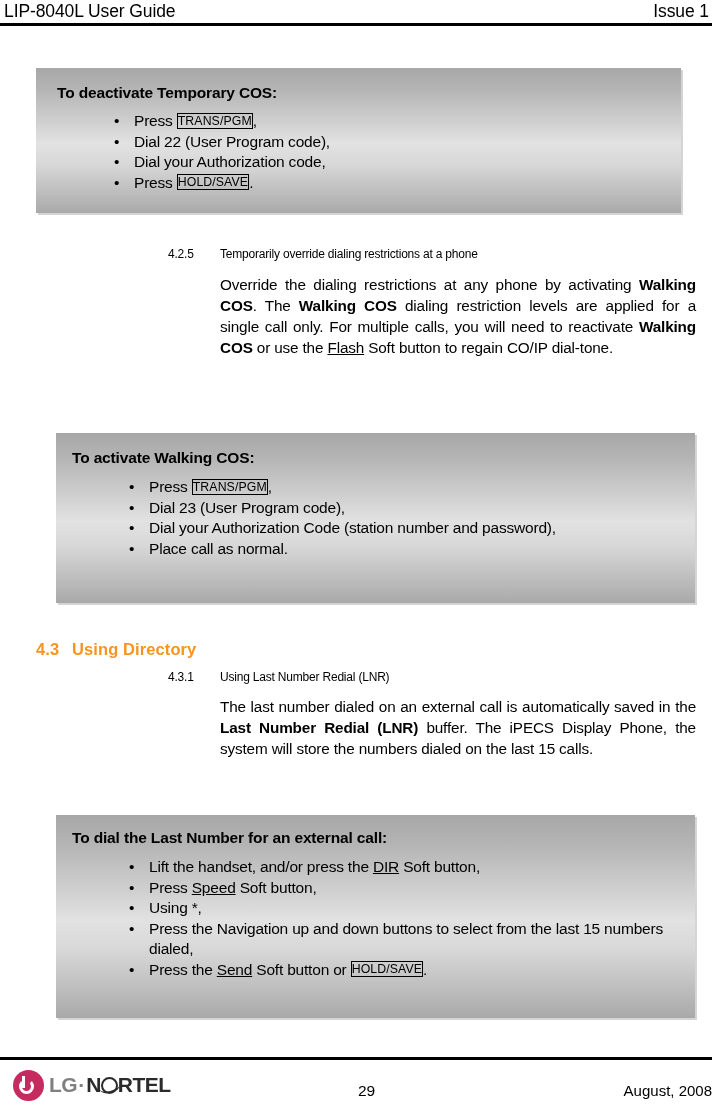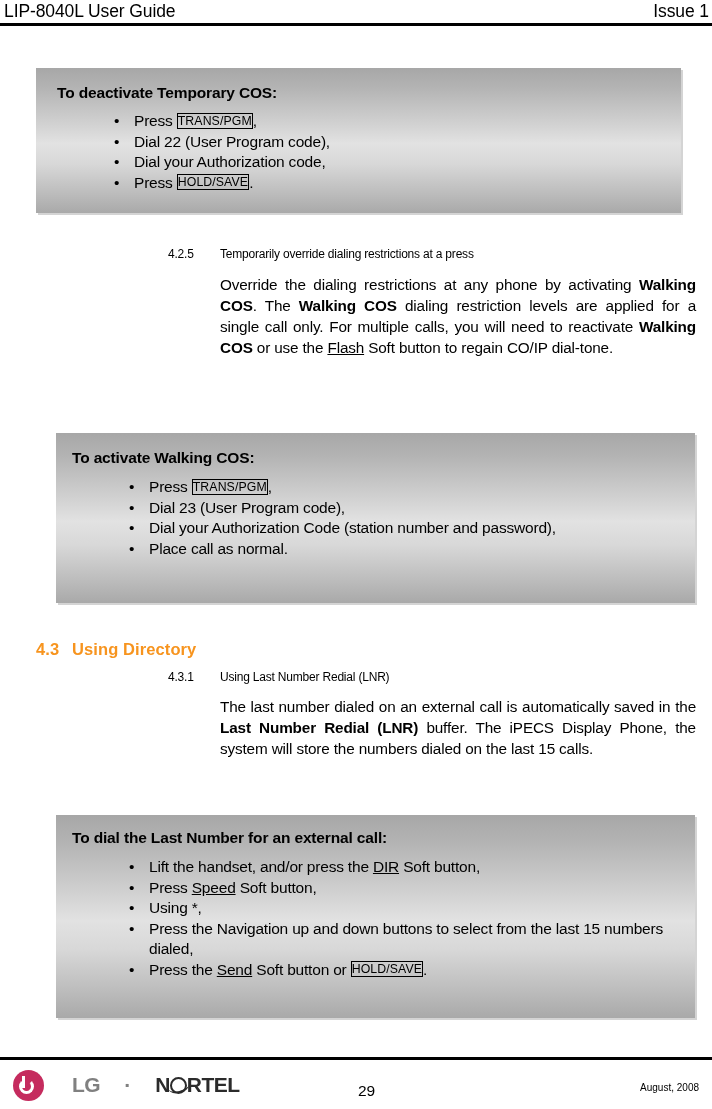--- a/index.html
+++ b/index.html
@@ -164,21 +164,20 @@
     width: 712px;
     height: 49px;
   }
   .logo {
     position: absolute;
     left: 13px;
     top: 8px;
     height: 34px;
     display: flex;
     align-items: center;
-    gap: 23px;
   }
   .logo-mark {
     width: 31px;
     height: 31px;
     border-radius: 50%;
     background: #C52B5E;
     position: relative;
     flex: none;
   }
   .logo-mark::before {
@@ -250,23 +249,23 @@
   }
   .page-num {
     position: absolute;
     left: 358px;
     top: 22px;
     font-size: 15.5px;
     width: 30px;
   }
   .footer-date {
     position: absolute;
-    right: 13px;
+    right: 0;
     top: 22px;
-    font-size: 10px;
+    font-size: 15px;
     white-space: nowrap;
   }
 </style>
 </head>
 <body>
 
 <div class="page-header">
   <div class="hdr-left">LIP-8040L User Guide</div>
   <div class="hdr-right">Issue 1</div>
 </div>
@@ -290,21 +289,21 @@
     <li>
       <span class="bullet">•</span>
       <span>Press </span><span class="keycap">HOLD/SAVE</span><span>.</span>
     </li>
   </ul>
 </div>
 
 <div class="subsec" style="left:168px; top:243px; width:528px;">
   <div class="subsec-head">
     <span class="num">4.2.5</span>
-    <span class="ttl">Temporarily override dialing restrictions at a press</span>
+    <span class="ttl">Temporarily override dialing restrictions at a phone</span>
   </div>
   <div class="body-para" style="margin-top:9px; margin-left:52px; width:476px;">
     <span>Override the dialing restrictions at any phone by activating </span><span class="b">Walking COS</span><span>.  The </span><span class="b">Walking COS</span><span> dialing restriction levels are applied for a single call only.  For multiple calls, you will need to reactivate </span><span class="b">Walking COS</span><span> or use the </span><span class="ul">Flash</span><span> Soft button to regain CO/IP dial-tone.</span>
   </div>
 </div>
 
 <div class="callout" style="left:56px; top:433px; width:639px; height:170px;">
   <div class="callout-title" style="position:absolute; left:16px; top:16px;">To activate Walking COS:</div>
   <ul style="position:absolute; left:93px; top:44px; width:520px;">
     <li>

